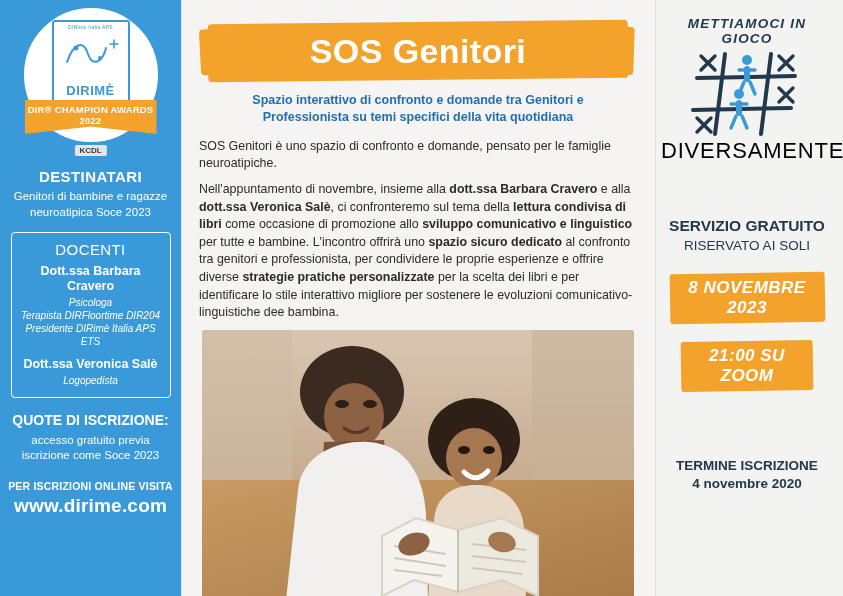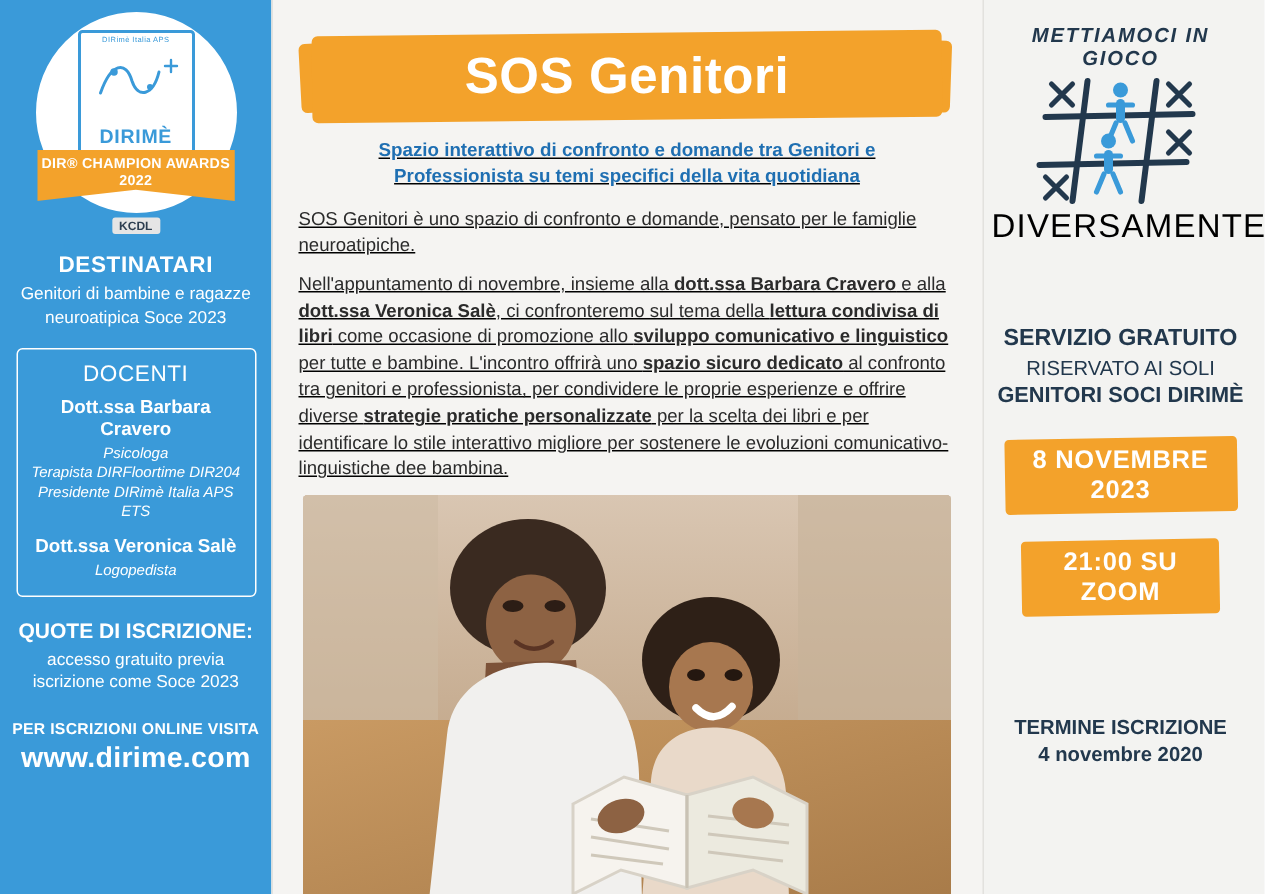--- a/index.html
+++ b/index.html
@@ -163,21 +163,20 @@
     letter-spacing: .2px;
   }
 
   
   .center-col {
     width: 474px;
     height: 100%;
     position: relative;
     padding: 10px 18px 12px 18px;
     background: #f5f4f2;
-    text-decoration: underline;
   }
   .title-banner {
     position: relative;
     margin: 12px auto 0;
     width: 420px;
     height: 58px;
   }
   .banner-bg {
     position: absolute;
     inset: 0;
@@ -293,20 +292,21 @@
     font-weight: bold;
     color: #22384d;
     line-height: 1.3;
   }
 
   .pill {
     position: relative;
     margin: 18px auto 16px;
     width: 155px;
     height: 50px;
+    font-style: italic;
   }
   .pill-bg {
     position: absolute; inset: 0;
     background: #f3a22b;
     border-radius: 3px;
     transform: rotate(-1deg);
   }
   .pill-text {
     position: absolute; inset: 0;
     display: flex; align-items: center; justify-content: center;
@@ -476,21 +476,20 @@
           <path d="M64 56 L80 56" stroke="#3a9ad9" stroke-width="3.4" stroke-linecap="round"></path>
           <path d="M69 68 L64 80 M75 68 L80 80" stroke="#3a9ad9" stroke-width="3.4" stroke-linecap="round" fill="none"></path>
         </g>
       </svg>
     </div>
 
     <div class="diversamente">DIVERSAMENTE</div>
 
     <div class="servizio">SERVIZIO GRATUITO</div>
     <div class="riservato">RISERVATO AI SOLI</div>
-    <div class="soci">GENITORI SOCI DIRIMÈ</div>
 
     <div class="pill">
       <div class="pill-bg"></div>
       <div class="pill-text">8 NOVEMBRE 2023</div>
     </div>
 
     <div class="pill pill-sm">
       <div class="pill-bg"></div>
       <div class="pill-text">21:00 SU ZOOM</div>
     </div>

